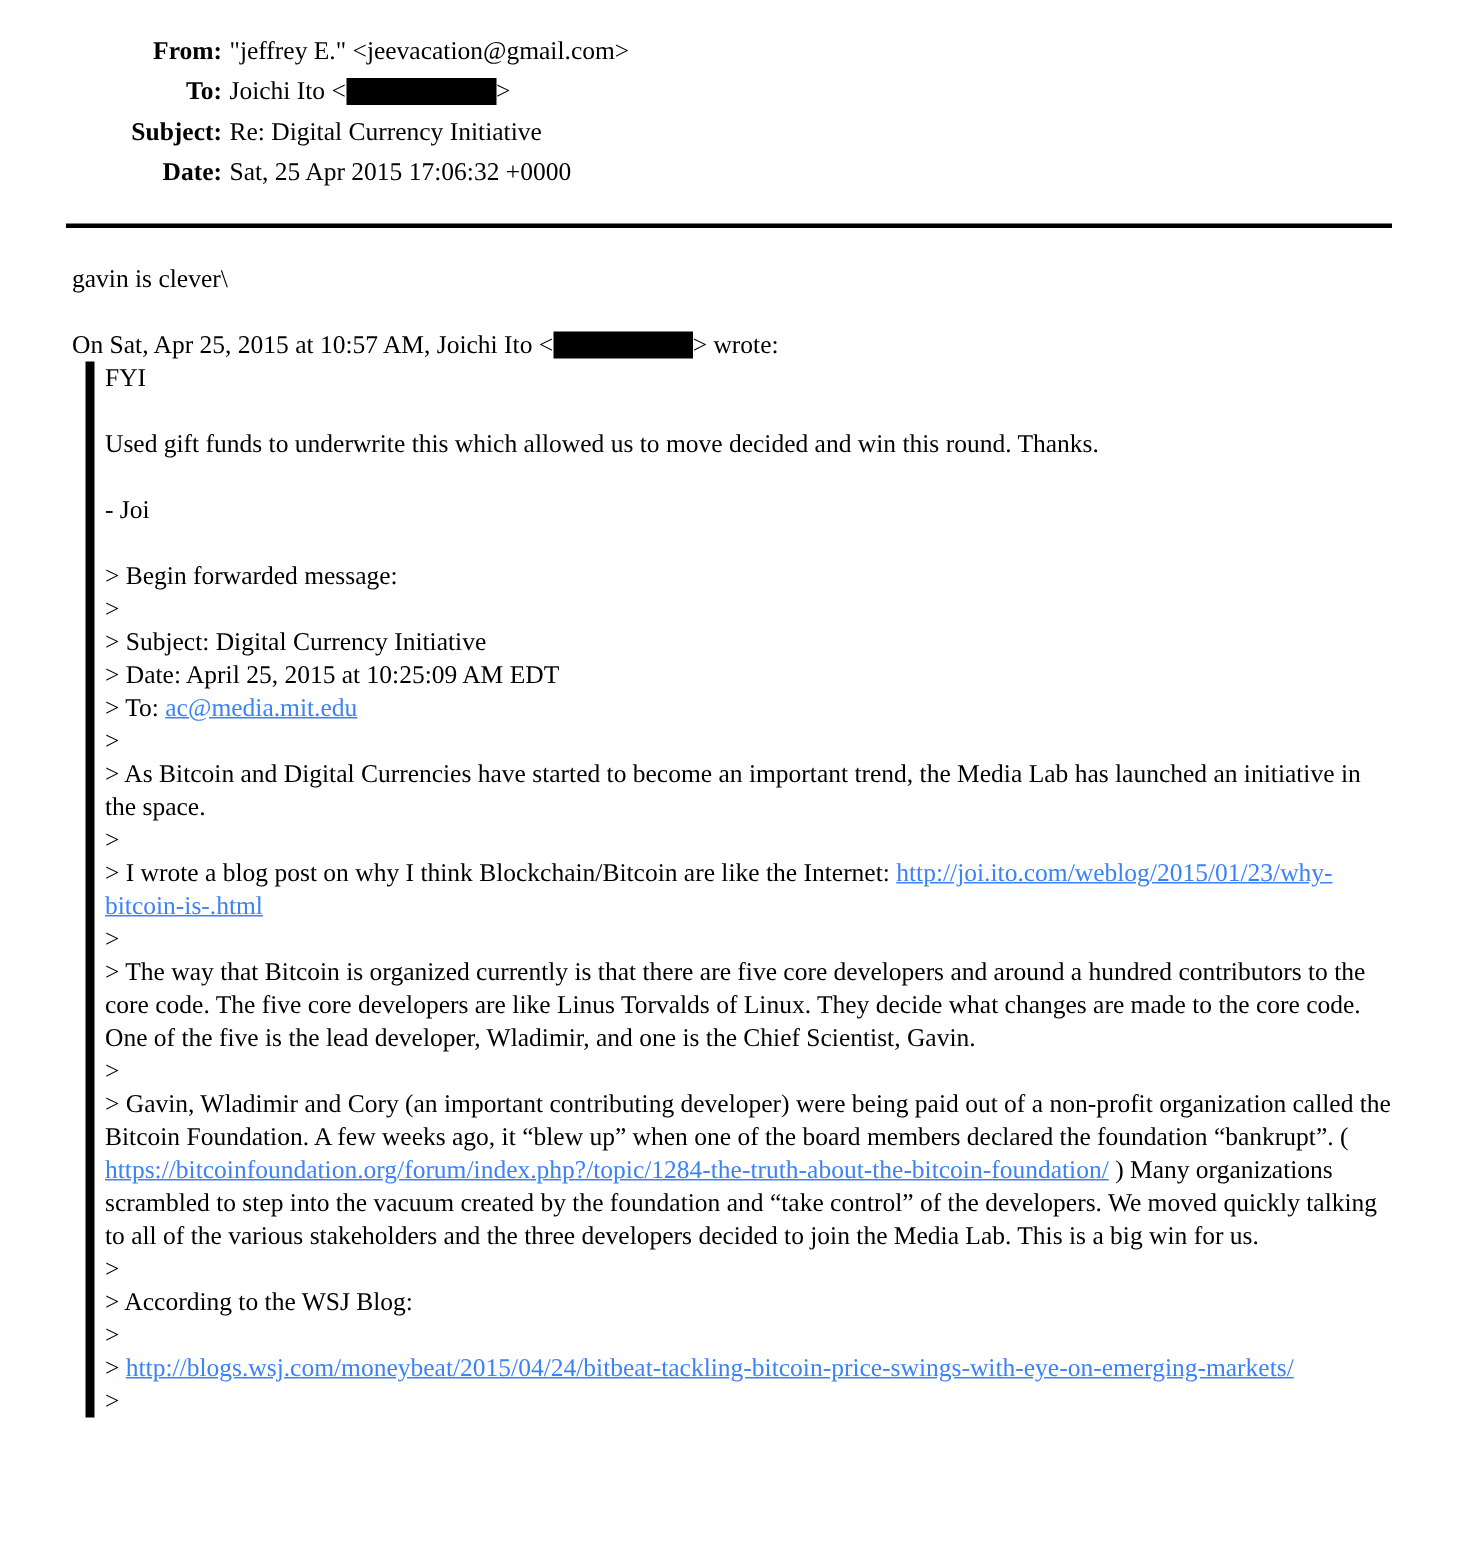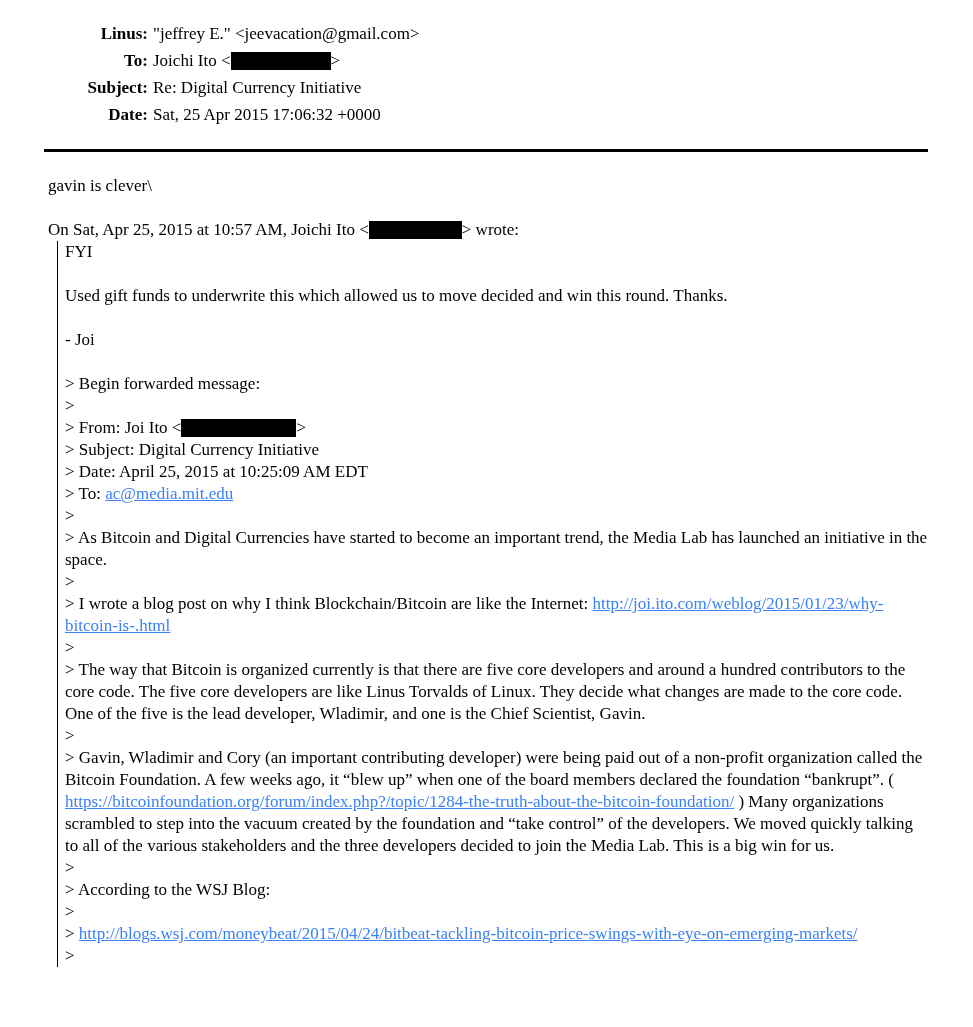--- a/index.html
+++ b/index.html
@@ -45,42 +45,42 @@
   
   .intro {
     margin-top: 23px;
   }
   .line {
     min-height: 22px;
     white-space: pre-wrap;
   }
   blockquote.quote {
     margin: 0 0 0 9px;
-    border-left: 1px solid #000000;
+    border-left: 6px solid #000000;
     padding: 0 0 0 7px;
   }
   a.email-link {
     color: #3b82f6;
     text-decoration: underline;
     cursor: pointer;
   }
   .redacted {
     display: inline-block;
     background: #000000;
     height: 18px;
     vertical-align: -4px;
   }
 </style>
 </head>
 <body>
 
 <div class="page">
   <div class="email-header" id="header-fields">
       <div class="header-row">
-        <span class="header-label">Linus:</span>
+        <span class="header-label">From:</span>
         <span class="header-value">"jeffrey E." &lt;jeevacation@gmail.com&gt;</span>
       </div>
       <div class="header-row">
         <span class="header-label">To:</span>
         <span class="header-value">Joichi Ito &lt;<span class="redacted" style="width: 100px;"></span>&gt;</span>
       </div>
       <div class="header-row">
         <span class="header-label">Subject:</span>
         <span class="header-value">Re: Digital Currency Initiative</span>
       </div>
@@ -97,21 +97,20 @@
     </div>
   <blockquote class="quote" id="quote-lines">
       <div class="line">FYI</div>
       <div class="line">&nbsp;</div>
       <div class="line">Used gift funds to underwrite this which allowed us to move decided and win this round. Thanks.</div>
       <div class="line">&nbsp;</div>
       <div class="line">- Joi</div>
       <div class="line">&nbsp;</div>
       <div class="line">&gt; Begin forwarded message:</div>
       <div class="line">&gt;</div>
-      <div class="line">&gt; From: Joi Ito &lt;<span class="redacted" style="width: 115px;"></span>&gt;</div>
       <div class="line">&gt; Subject: Digital Currency Initiative</div>
       <div class="line">&gt; Date: April 25, 2015 at 10:25:09 AM EDT</div>
       <div class="line">&gt; To: <a class="email-link" href="#">ac@media.mit.edu</a></div>
       <div class="line">&gt;</div>
       <div class="line">&gt; As Bitcoin and Digital Currencies have started to become an important trend, the Media Lab has launched an initiative in the space.</div>
       <div class="line">&gt;</div>
       <div class="line">&gt; I wrote a blog post on why I think Blockchain/Bitcoin are like the Internet: <a class="email-link" href="#">http://joi.ito.com/weblog/2015/01/23/why-bitcoin-is-.html</a></div>
       <div class="line">&gt;</div>
       <div class="line">&gt; The way that Bitcoin is organized currently is that there are five core developers and around a hundred contributors to the core code. The five core developers are like Linus Torvalds of Linux. They decide what changes are made to the core code. One of the five is the lead developer, Wladimir, and one is the Chief Scientist, Gavin.</div>
       <div class="line">&gt;</div>

